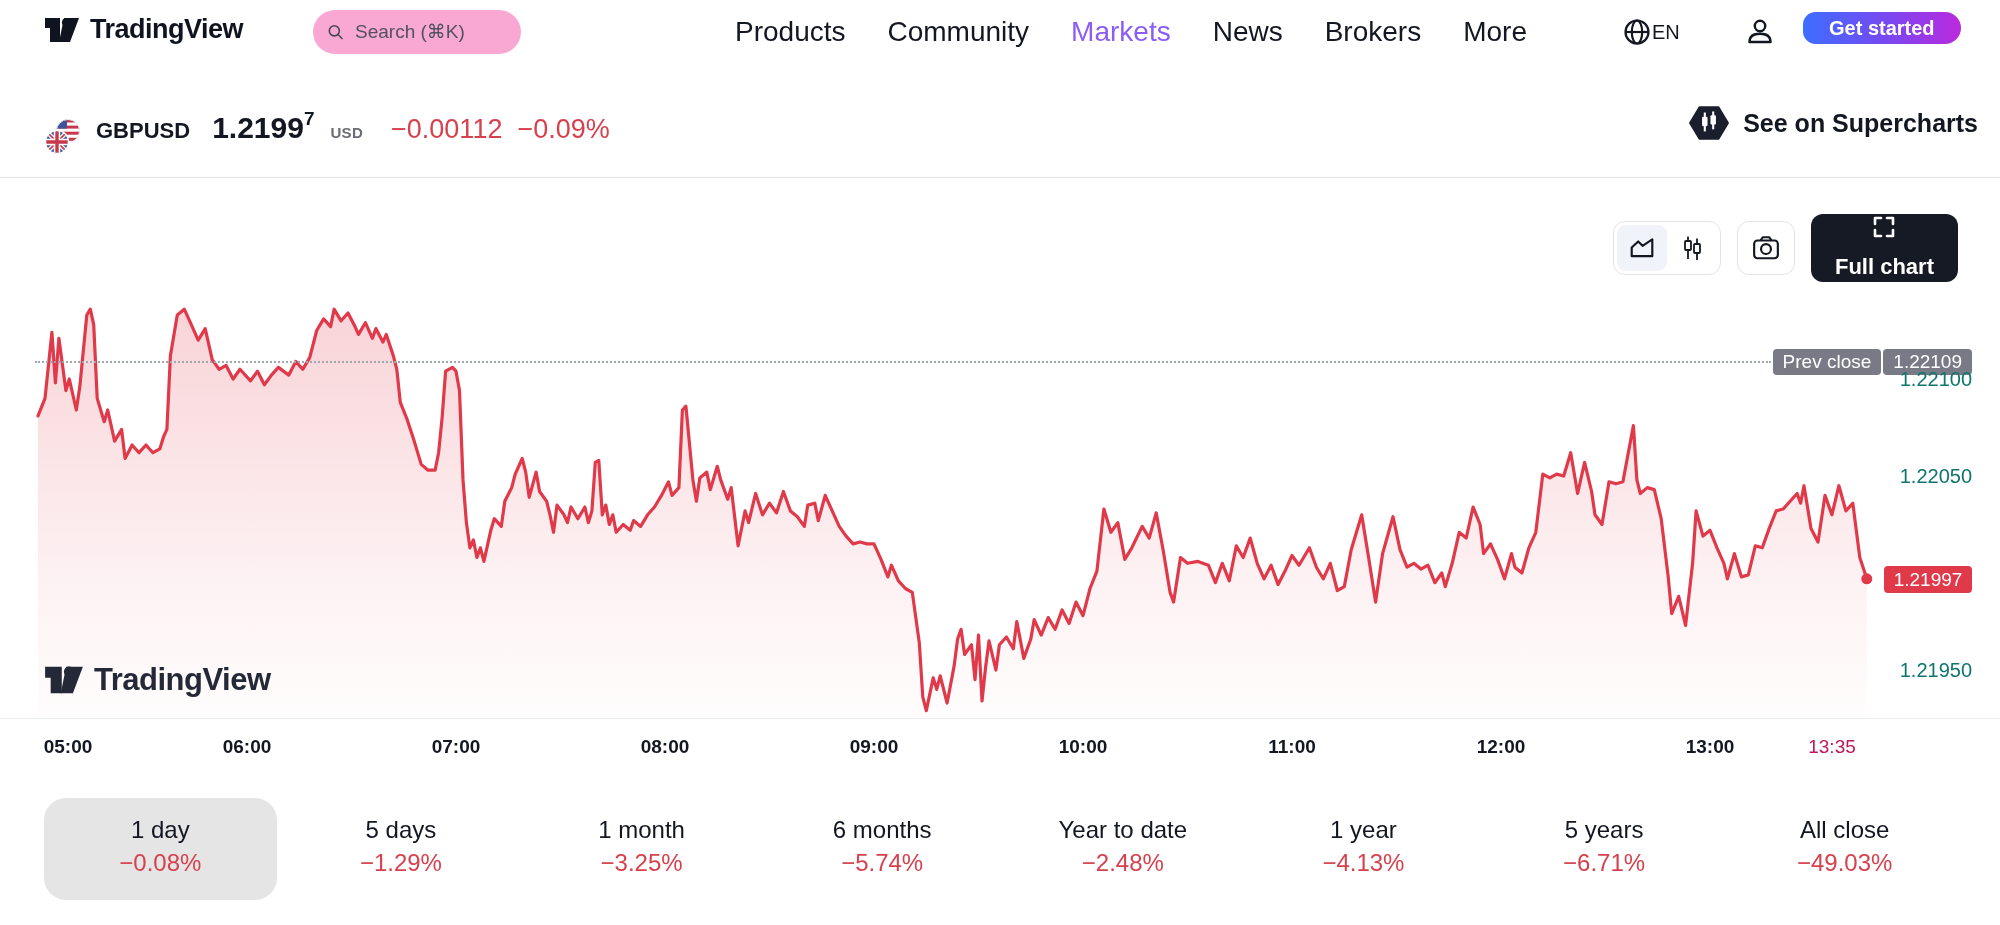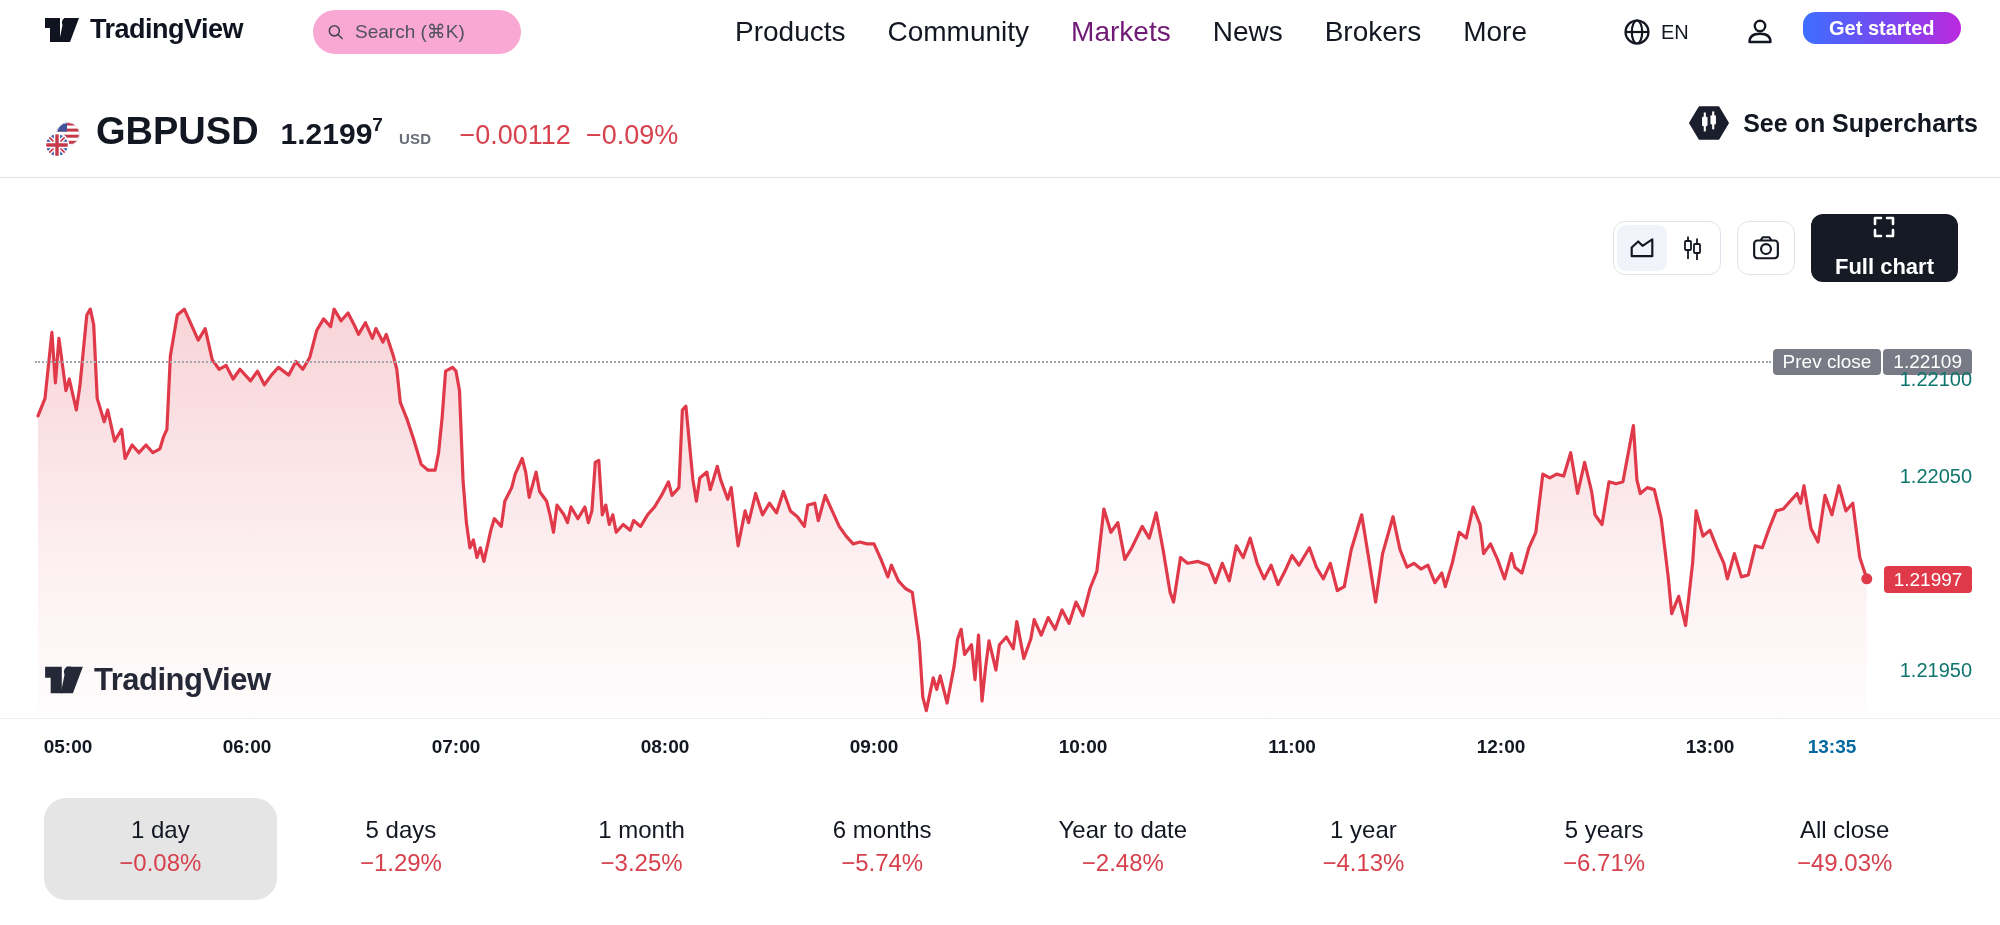--- a/index.html
+++ b/index.html
@@ -8,33 +8,33 @@
 
   
   .topnav{position:absolute;left:0;top:0;width:2000px;height:64px;background:#fff;}
   .brand{position:absolute;left:44px;top:14px;display:flex;align-items:center;gap:10px;cursor:pointer;}
   .brand-name{font-size:27px;font-weight:700;letter-spacing:-0.5px;color:#0f1420;}
   .search{position:absolute;left:313px;top:10px;width:208px;height:44px;border-radius:22px;background:#f9a8d4;display:flex;align-items:center;padding:0 14px;box-sizing:border-box;gap:9px;}
   .search input{border:0;outline:0;background:transparent;font-size:19px;color:#50535e;width:150px;font-family:inherit;}
   .search input::placeholder{color:#50535e;opacity:1;}
   .navlinks{position:absolute;left:735px;top:0;height:64px;display:flex;align-items:center;gap:42px;}
   .navlink{font-size:28px;color:#131722;cursor:pointer;white-space:nowrap;}
-  .navlink.active{color:#701a75;}
-  .lang{position:absolute;left:1622px;top:0;height:64px;display:flex;align-items:center;gap:9px;cursor:pointer;}
+  .navlink.active{color:#8b5cf6;}
+  .lang{position:absolute;left:1622px;top:0;height:64px;display:flex;align-items:center;gap:0;cursor:pointer;}
   .lang span{font-size:20px;}
   .usericon{position:absolute;left:1744px;top:16px;cursor:pointer;}
   .cta{position:absolute;left:1803px;top:12px;height:32px;padding:0 26px;border:0;border-radius:14px 18px 18px 14px;
        background:linear-gradient(90deg,#3d6eff 0%,#7a47f0 55%,#bb29dd 100%);
        color:#fff;font-size:20px;font-weight:700;font-family:inherit;cursor:pointer;display:flex;align-items:center;}
 
   
   .symrow{position:absolute;left:0;top:66px;width:2000px;height:111px;}
   .symrow .inner{position:absolute;left:44px;top:44px;display:flex;align-items:baseline;gap:14px;}
   .flagpair{position:relative;top:8px;align-self:center;}
-  .symname{font-size:38px;font-weight:700;}
+  .symname{font-size:22px;font-weight:700;}
   .symprice{font-size:30px;font-weight:700;margin-left:8px;}
   .symprice sup{font-size:19px;position:relative;top:-2px;}
   .symccy{font-size:15px;font-weight:700;color:#6a6d78;margin-left:2px;letter-spacing:.3px;}
   .symchange{font-size:27px;color:#d6414d;margin-left:14px;white-space:nowrap;}
   .supercharts{position:absolute;right:22px;top:38px;display:flex;align-items:center;gap:13px;cursor:pointer;}
   .supercharts .label{font-size:25px;font-weight:700;}
   .hdr-divider{position:absolute;left:0;top:177px;width:2000px;height:1px;background:#e0e3eb;}
 
   
   .toolbar{position:absolute;right:42px;top:214px;display:flex;gap:16px;align-items:center;}
@@ -46,21 +46,21 @@
 
   
   .plot{position:absolute;left:0;top:292px;width:2000px;height:426px;}
   .prevline{position:absolute;left:35px;top:358px;width:1736px;border-top:2px dotted #a2a6af;}
   .badge-gray{position:absolute;right:28px;top:346px;height:26px;display:flex;gap:2px;font-size:19px;color:#fff;}
   .badge-gray .part{background:#787b86;border-radius:4px;display:flex;align-items:center;padding:0 10px;}
   .badge-red{position:absolute;right:28px;top:565px;width:88px;height:27px;background:#e0394a;border-radius:4px;color:#fff;font-size:19px;display:flex;align-items:center;justify-content:center;}
   .ylabel{position:absolute;right:28px;font-size:20px;color:#0f766e;}
   .xaxis-line{position:absolute;left:0;top:718px;width:2000px;height:1px;background:#eceef3;}
   .xlabel{position:absolute;top:736px;transform:translateX(-50%);font-size:19px;font-weight:700;color:#131722;white-space:nowrap;}
-  .xlabel.muted{color:#0369a1;font-weight:700;}
+  .xlabel.muted{color:#be185d;font-weight:400;}
   .watermark{position:absolute;left:44px;top:662px;display:flex;align-items:center;gap:10px;opacity:.96;}
   .watermark .wm-name{font-size:31px;font-weight:700;color:#1c2030;letter-spacing:-0.5px;}
 
   
   .ranges{position:absolute;left:40px;top:798px;width:1925px;display:flex;}
   .rangecol{flex:1;display:flex;justify-content:center;}
   .rangebtn{width:calc(100% - 8px);border-radius:22px;text-align:center;padding:16px 0 20px;cursor:pointer;}
   .rangebtn.sel{background:#e5e5e5;}
   .rangebtn .rlabel{font-size:24px;color:#131722;line-height:32px;}
   .rangebtn .rchange{font-size:24px;color:#d6414d;line-height:34px;}

